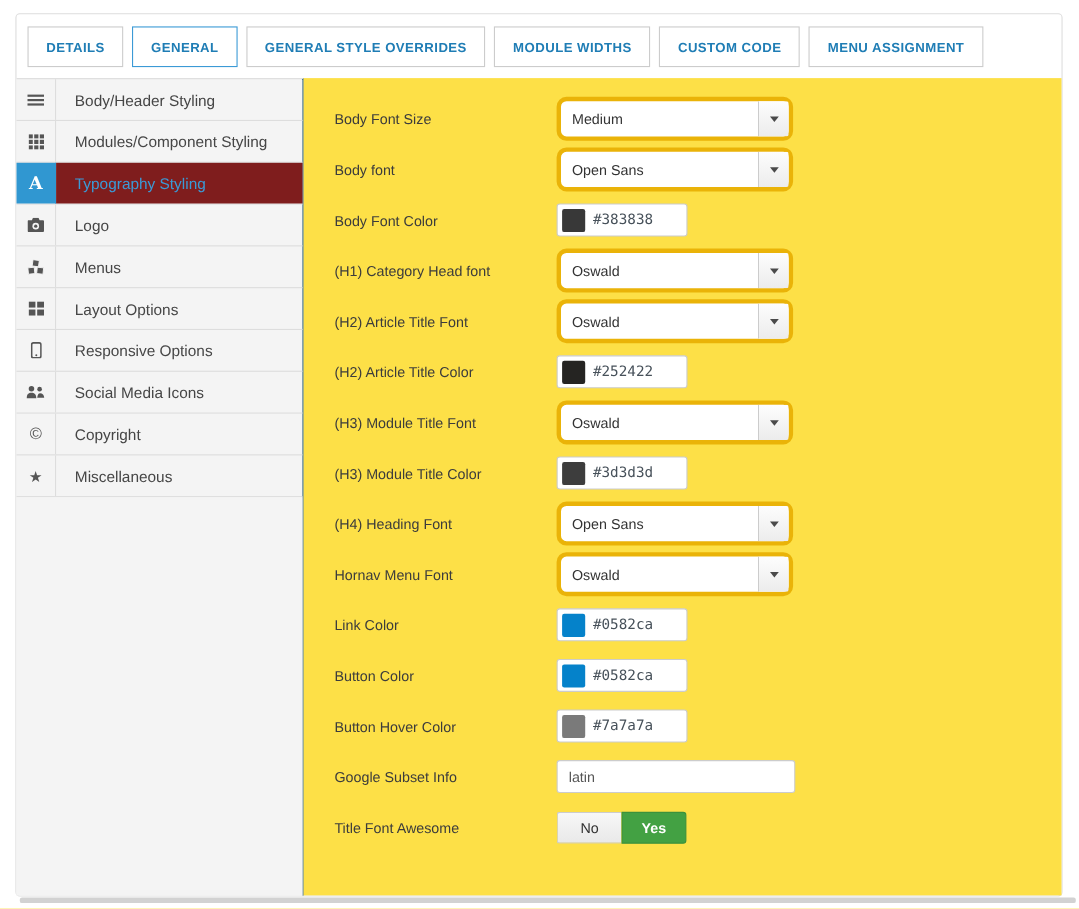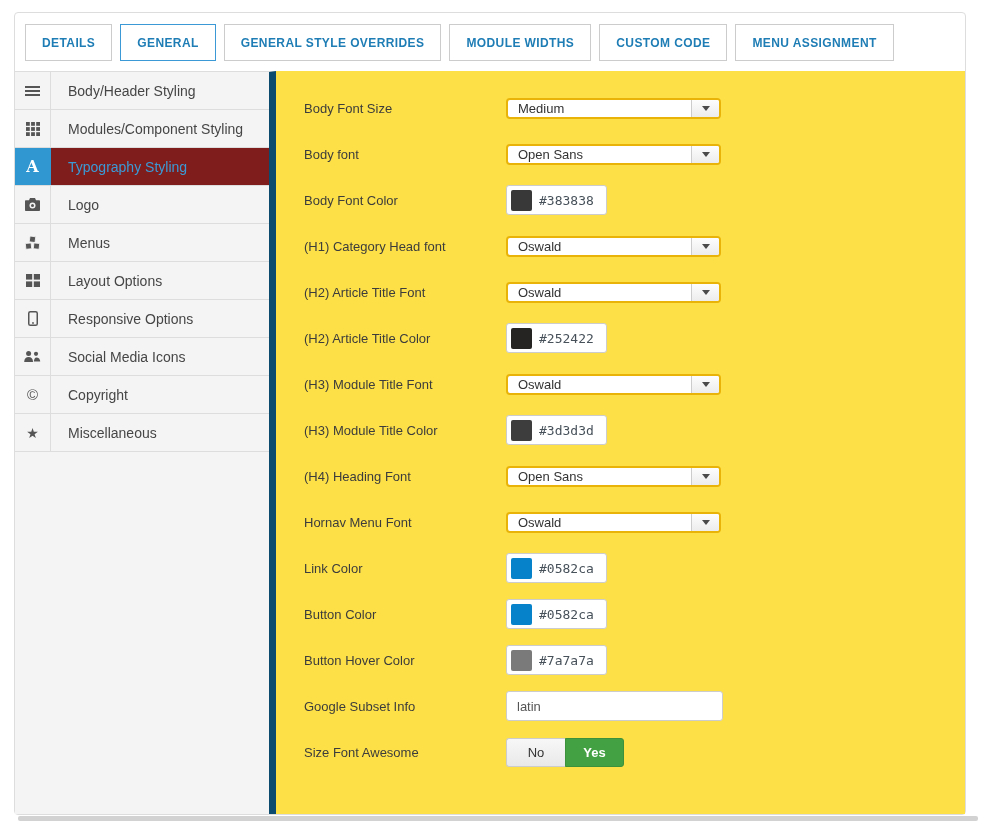--- a/index.html
+++ b/index.html
@@ -24,21 +24,21 @@
   }
   .tab{
     height:37px;padding:0 16px;background:#fff;border:1px solid #ccc;border-radius:0;
     color:#1f7db5;font-weight:bold;font-size:12px;letter-spacing:.4px;
     font-family:"Liberation Sans", sans-serif;cursor:pointer;white-space:nowrap;
   }
   .tab.active{border:1px solid #3b9ad6;}
   
   .content{position:absolute;left:0;top:58px;right:0;bottom:0;display:flex;}
   .sidebar{
-    width:261px;background:#f4f4f4;border-right:7px solid #0c4a6e;border-top:1px solid #ddd;
+    width:261px;background:#f4f4f4;border-right:1px solid #0c4a6e;border-top:1px solid #ddd;
     box-sizing:border-box;display:flex;flex-direction:column;
   }
   .side-item{display:flex;height:37px;border-bottom:1px solid #ddd;cursor:pointer;}
   .icell{
     width:36px;border-right:1px solid #ddd;display:flex;align-items:center;justify-content:center;
     color:#555;flex:none;box-sizing:border-box;
   }
   .ilabel{flex:1;display:flex;align-items:center;padding-left:17px;font-size:14px;color:#464646;}
   .side-item.active .icell{background:#3097d1;border-right-color:#3097d1;color:#fff;}
   .side-item.active .ilabel{background:#7f1d1d;color:#3b9ad6;}
@@ -48,32 +48,32 @@
   .bars:before{content:"";position:absolute;left:0;top:1px;width:15px;height:2px;background:#555;
     box-shadow:0 4px 0 #555, 0 8px 0 #555;}
   .font-a{font-family:"DejaVu Serif", serif;font-weight:bold;font-size:16px;line-height:1;}
   .uni{font-size:14px;line-height:1;}
   svg.sicon{display:block;}
   
   .main{flex:1;background:#fde047;padding:22px 0 0 28px;box-sizing:border-box;}
   .frow{display:flex;align-items:center;height:30px;margin-bottom:16px;}
   .flabel{width:202px;flex:none;font-size:13px;color:#3c3c3c;}
   .selectbox{
-    width:215px;height:21px;border:2px solid #eab308;border-radius:4px;background:#fff;
+    width:215px;height:40px;border:4px solid #eab308;border-radius:9px;background:#fff;
     display:flex;box-sizing:border-box;cursor:pointer;
   }
   .sel-val{flex:1;display:flex;align-items:center;padding-left:10px;font-size:13px;color:#333;}
   .sel-btn{
     width:27px;flex:none;border-left:1px solid #ccc;border-radius:0 2px 2px 0;
     background:linear-gradient(#fdfdfd,#ececec);
     display:flex;align-items:center;justify-content:center;cursor:pointer;
   }
   .caret{width:0;height:0;border-left:4px solid transparent;border-right:4px solid transparent;border-top:5px solid #4a4a4a;}
   .colorbox{
-    width:101px;height:30px;border:1px solid #ccc;border-radius:3px;background:#fff;
+    width:119px;height:30px;border:1px solid #ccc;border-radius:3px;background:#fff;
     display:flex;align-items:center;box-sizing:border-box;padding-left:4px;cursor:pointer;
   }
   .swatch{width:21px;height:21px;border-radius:2px;flex:none;background:#888;}
   .hex{font-family:"DejaVu Sans Mono", monospace;font-size:13px;color:#47515a;margin-left:7px;}
   .textinput{
     width:217px;height:30px;border:1px solid #ccc;border-radius:3px;box-sizing:border-box;
     font-size:13px;color:#555;padding:0 10px;font-family:"Liberation Sans", sans-serif;outline:none;
   }
   .toggle{display:flex;}
   .tbtn{
@@ -334,21 +334,21 @@
           <span class="hex">#7a7a7a</span>
         </div>
       </div>
 
       <div class="frow">
         <label class="flabel">Google Subset Info</label>
         <input class="textinput" type="text" value="latin" style="">
       </div>
 
       <div class="frow">
-        <label class="flabel">Size Font Awesome</label>
+        <label class="flabel">Title Font Awesome</label>
         <div class="toggle">
           <button class="tbtn left">No</button>
           <button class="tbtn right on">Yes</button>
         </div>
       </div>
 
     </div>
   </div>
 </div>
 

